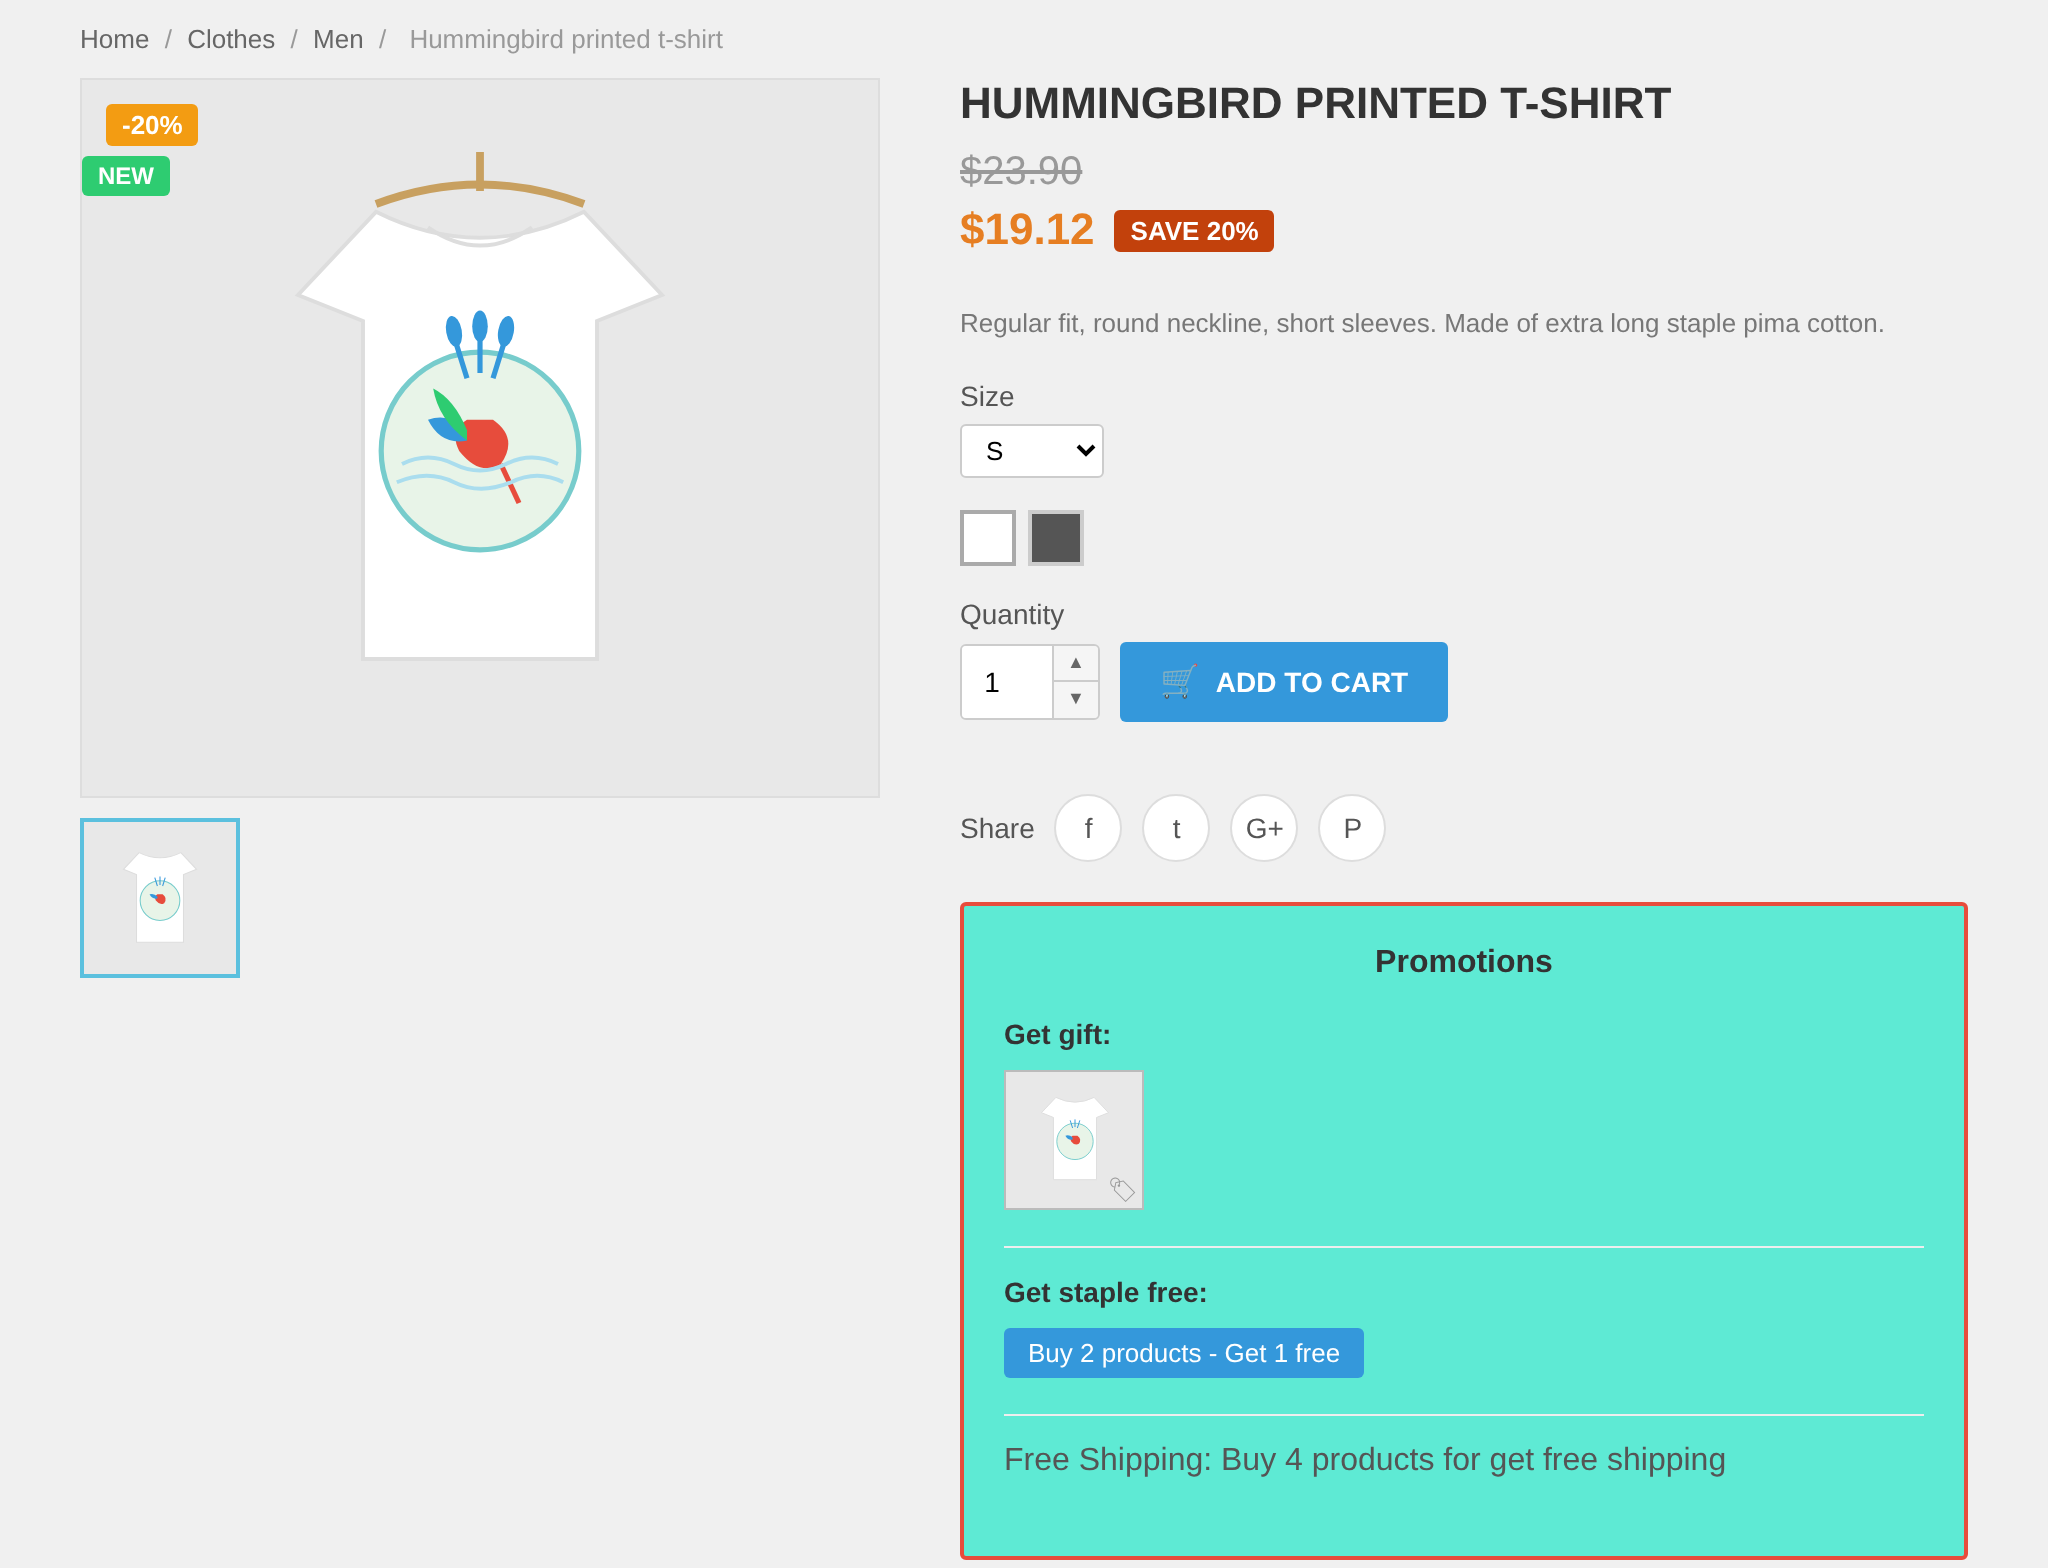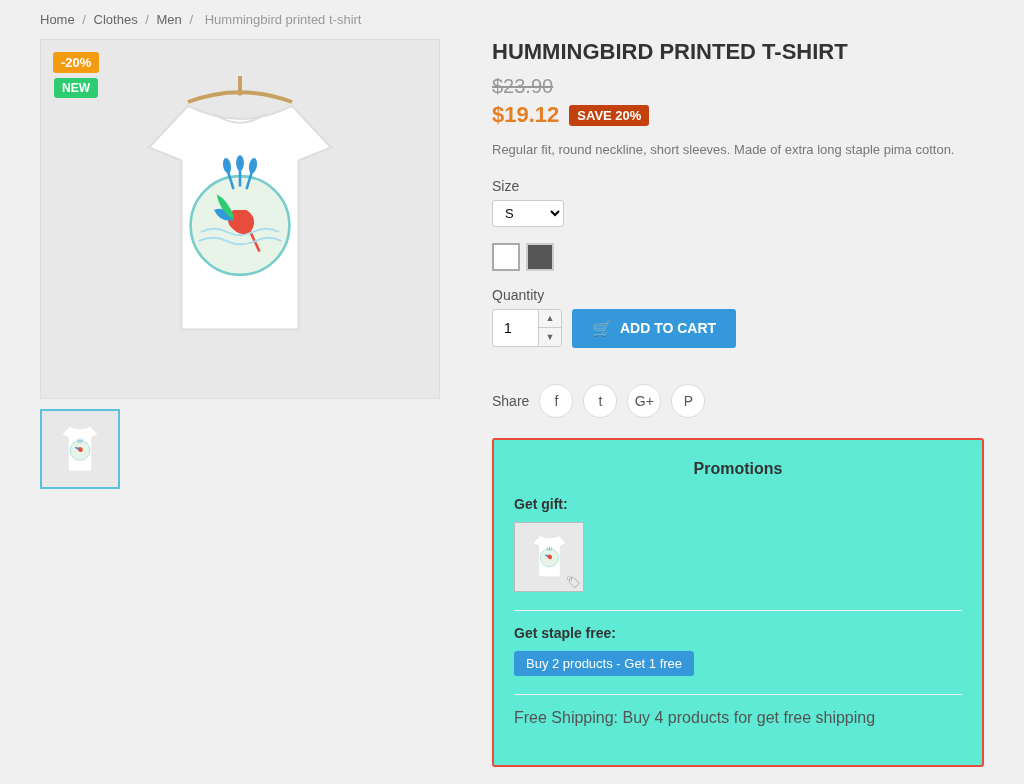--- a/index.html
+++ b/index.html
@@ -20,21 +20,21 @@
       font-size: 13px;
       color: #666;
     }
     .breadcrumb a {
       color: #666;
       text-decoration: none;
     }
     .breadcrumb span { color: #999; margin: 0 4px; }
     .main-content {
       display: flex;
-      gap: 52px;
+      gap: 40px;
       align-items: flex-start;
     }
     .product-images {
       flex: 0 0 400px;
     }
     .main-image-container {
       position: relative;
       width: 400px;
       height: 360px;
       background: #e8e8e8;
@@ -52,21 +52,21 @@
       color: white;
       font-size: 13px;
       font-weight: bold;
       padding: 3px 8px;
       border-radius: 3px;
       z-index: 10;
     }
     .new-badge {
       position: absolute;
       top: 38px;
-      left: 13px;
+      left: 0;
       background: #2ecc71;
       color: white;
       font-size: 12px;
       font-weight: bold;
       padding: 3px 8px;
       border-radius: 3px;
       z-index: 10;
     }
     .main-product-image {
       width: 260px;
@@ -101,21 +101,21 @@
     .old-price {
       text-decoration: line-through;
       color: #999;
       font-size: 20px;
       margin-bottom: 4px;
     }
     .price-row {
       display: flex;
       align-items: center;
       gap: 10px;
-      margin-bottom: 12px;
+      margin-bottom: 24px;
     }
     .current-price {
       color: #e67e22;
       font-size: 22px;
       font-weight: bold;
     }
     .save-badge {
       background: #c2410c;
       color: white;
       font-size: 13px;

